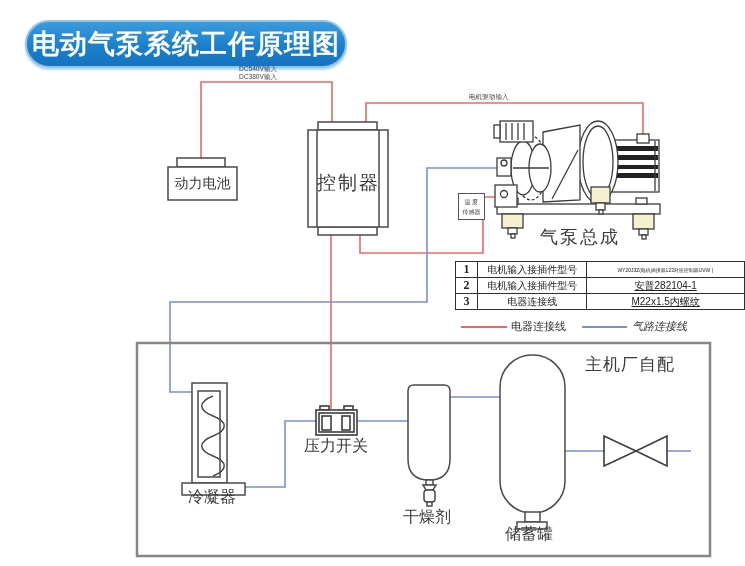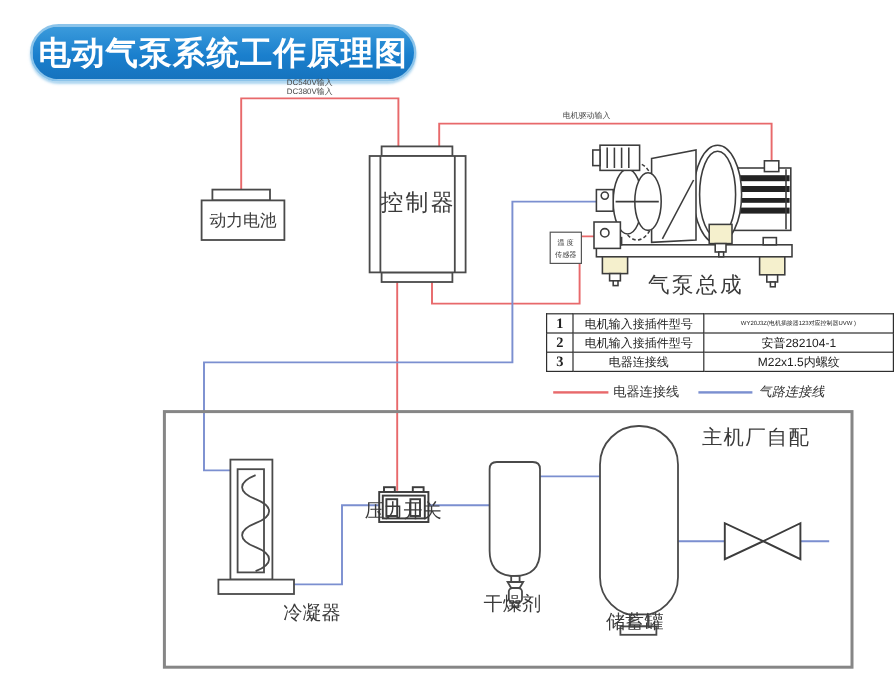--- a/index.html
+++ b/index.html
@@ -31,21 +31,21 @@
   }
   .temp-box span{display:block;font-size:9px;transform:scale(0.66);line-height:10px;white-space:nowrap;color:#333;}
   
   .spec-table{left:455px;top:261px;border-collapse:collapse;background:#fff;z-index:4;}
   .spec-table td{
     border:1.8px solid #2e2e2e;height:13px;padding:0 1px;text-align:center;vertical-align:middle;
     font-size:10px;color:#222;white-space:nowrap;
   }
   .spec-table td.c-no{width:24px;font-size:12px;font-weight:bold;font-family:"Liberation Serif","DejaVu Serif",serif;}
   .spec-table td.c-item{width:112px;margin-left:48px;}
-  .spec-table td.c-spec{width:117px;}
+  .spec-table td.c-spec{width:117px;text-decoration:underline;}
   .spec-tiny{display:inline-block;font-size:8px;transform:scale(0.62);transform-origin:center center;white-space:nowrap;}
   
   .legend-line{height:2px;top:326px;}
   .legend-lbl{font-size:11px;top:319px;color:#333;}
   svg{position:absolute;left:0;top:0;}
 </style>
 </head>
 <body>
 
 <div id="canvas">
@@ -169,33 +169,33 @@
 
   <div class="abs banner">
     <span>电动气泵系统工作原理图</span>
   </div>
 
   <div class="abs lbl tiny" style="left:239px;top:64px;">DC540V输入</div>
   <div class="abs lbl tiny" style="left:239px;top:72px;">DC380V输入</div>
   <div class="abs lbl tiny" style="left:469px;top:92px;">电机驱动输入</div>
 
   <div class="abs lbl lbl-14" style="left:168px;top:175px;width:69px;text-align:center;">动力电池</div>
-  <div class="abs lbl lbl-19" style="left:308px;top:156px;width:81px;text-align:center;">控制器</div>
+  <div class="abs lbl lbl-19" style="left:308px;top:170px;width:81px;text-align:center;">控制器</div>
 
   <div class="abs temp-box">
     <span>温 度</span>
     <span>传感器</span>
   </div>
 
   <div class="abs lbl lbl-17" style="left:585px;top:353px;letter-spacing:1px;">主机厂自配</div>
   <div class="abs lbl lbl-18" style="left:540px;top:225px;">气泵总成</div>
-  <div class="abs lbl lbl-16" style="left:188px;top:501px;margin-left:48px;">冷凝器</div>
-  <div class="abs lbl lbl-16" style="left:304px;top:416px;">压力开关</div>
-  <div class="abs lbl lbl-16" style="left:403px;top:493px;">干燥剂</div>
-  <div class="abs lbl lbl-16" style="left:505px;top:508px;">储蓄罐</div>
+  <div class="abs lbl lbl-16" style="left:188px;top:487px;">冷凝器</div>
+  <div class="abs lbl lbl-16" style="left:304px;top:436px;">压力开关</div>
+  <div class="abs lbl lbl-16" style="left:403px;top:507px;">干燥剂</div>
+  <div class="abs lbl lbl-16" style="left:505px;top:524px;">储蓄罐</div>
 
   <table class="abs spec-table">
     <tbody>
         <tr>
       <td class="c-no">1</td>
       <td class="c-item">电机输入接插件型号</td>
       <td class="c-spec"><span class="spec-tiny">WY20J3Z(电机插接器123对应控制器UVW )</span></td>
     </tr>
     <tr>
       <td class="c-no">2</td>

